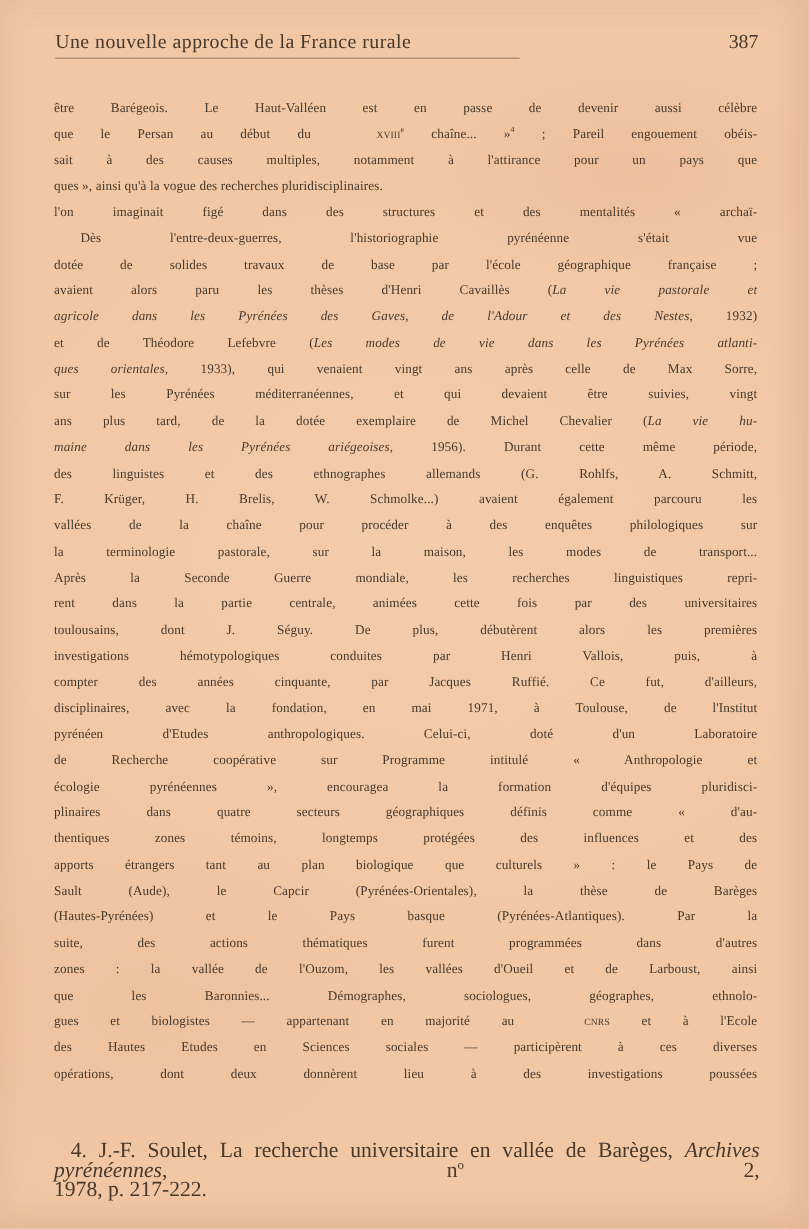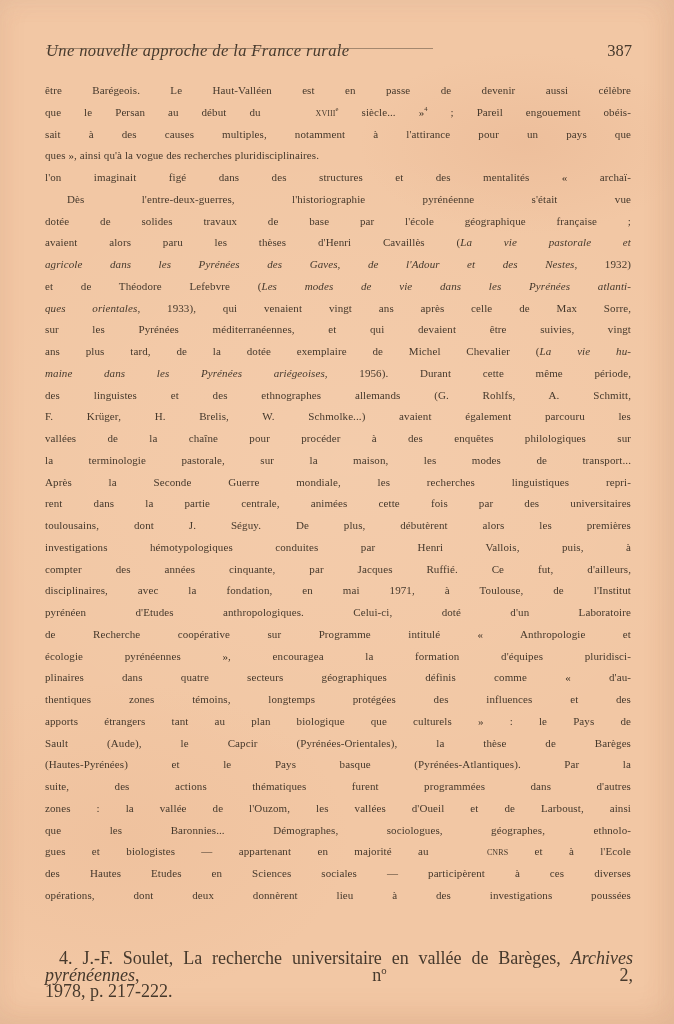--- a/index.html
+++ b/index.html
@@ -21,21 +21,21 @@
     font-family: "Liberation Serif", "DejaVu Serif", serif;
   }
   .header {
     position: absolute;
     top: 25px; left: 46px; right: 42px;
     display: flex;
     justify-content: space-between;
     align-items: baseline;
     font-size: 16.5px;
   }
-  .header .title { font-style: italic; letter-spacing: 0.4px; margin-top: 16px; }
+  .header .title { letter-spacing: 0.4px; }
   .header-rule {
     position: absolute;
     left: 46px; top: 48px;
     width: 387px; height: 1px;
     background: var(--rule, #7a6753);
     opacity: 0.65;
   }
   .body-text {
     position: absolute;
     left: 45px; top: 80px;
@@ -64,21 +64,21 @@
 
 <div class="page">
   <div class="header">
     <span class="title">Une nouvelle approche de la France rurale</span>
     <span class="pagenum">387</span>
   </div>
   <div class="header-rule"></div>
   <div class="body-text" id="body-text">
       <div class="paragraph">
         <div class="tline"><span>être Barégeois. Le Haut-Valléen est en passe de devenir aussi célèbre</span></div>
-        <div class="tline"><span>que le Persan au début du </span><span class="sc">xviii</span><span class="sup">e</span><span> siècle... »</span><span class="sup">4</span><span> ; Pareil engouement obéis-</span></div>
+        <div class="tline"><span>que le Persan au début du </span><span class="sc">xviii</span><span class="sup">e</span><span> chaîne... »</span><span class="sup">4</span><span> ; Pareil engouement obéis-</span></div>
         <div class="tline"><span>sait à des causes multiples, notamment à l'attirance pour un pays que</span></div>
         <div class="tline tlast"><span>ques », ainsi qu'à la vogue des recherches pluridisciplinaires.</span></div>
         <div class="tline"><span>l'on imaginait figé dans des structures et des mentalités « archaï-</span></div>
       </div>
       <div class="paragraph">
         <div class="tline tindent"><span>Dès l'entre-deux-guerres, l'historiographie pyrénéenne s'était vue</span></div>
         <div class="tline"><span>dotée de solides travaux de base par l'école géographique française ;</span></div>
         <div class="tline"><span>avaient alors paru les thèses d'Henri Cavaillès (</span><span class="i">La vie pastorale et</span></div>
         <div class="tline"><span class="i">agricole dans les Pyrénées des Gaves, de l'Adour et des Nestes</span><span>, 1932)</span></div>
         <div class="tline"><span>et de Théodore Lefebvre (</span><span class="i">Les modes de vie dans les Pyrénées atlanti-</span></div>

